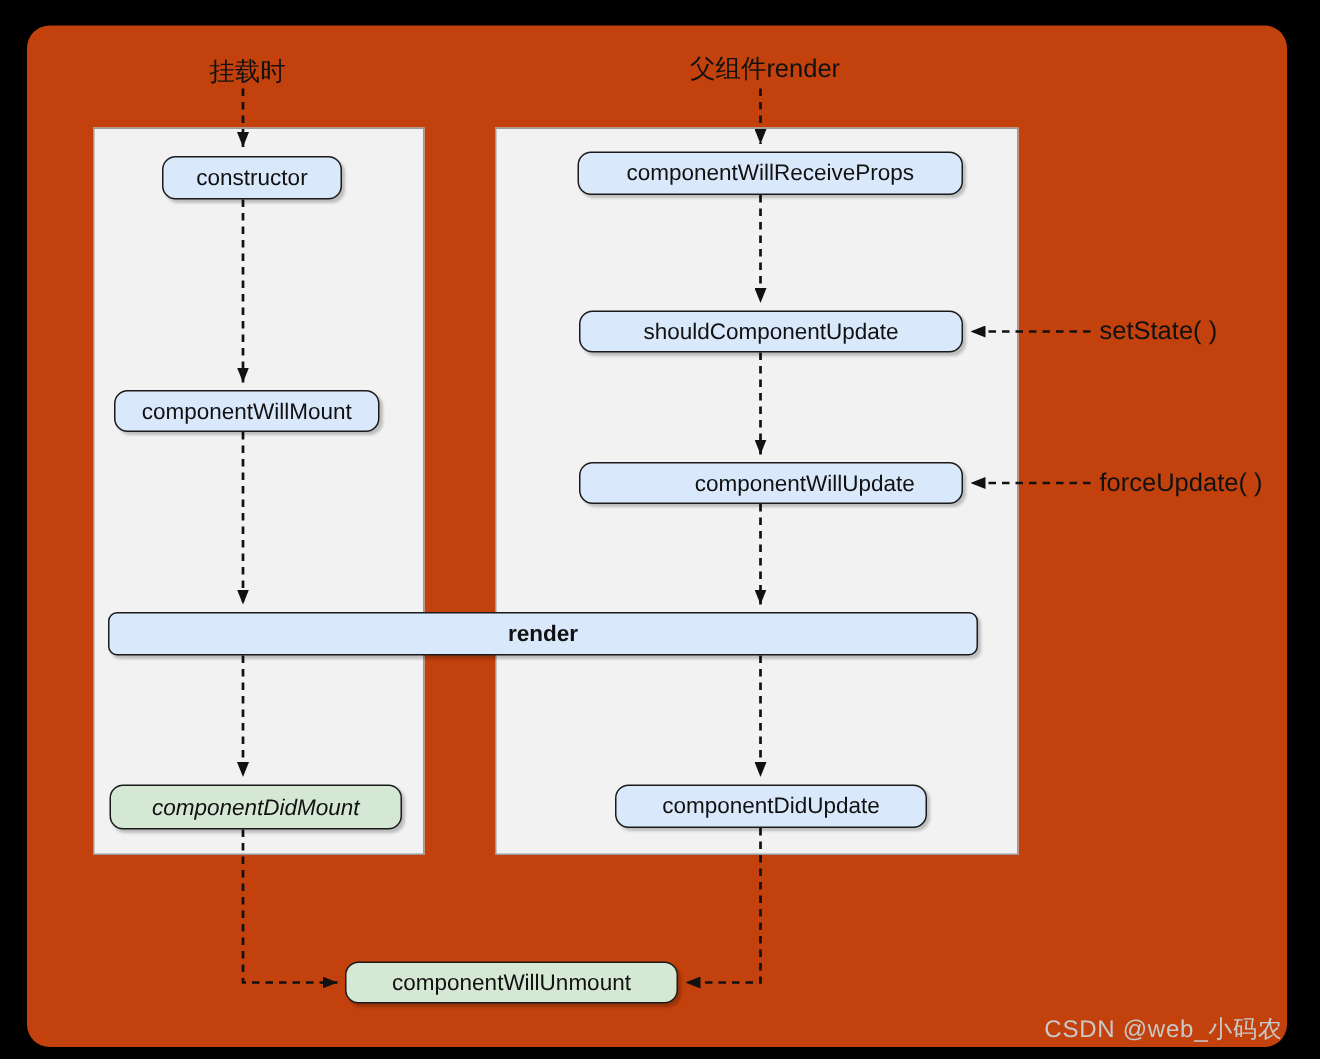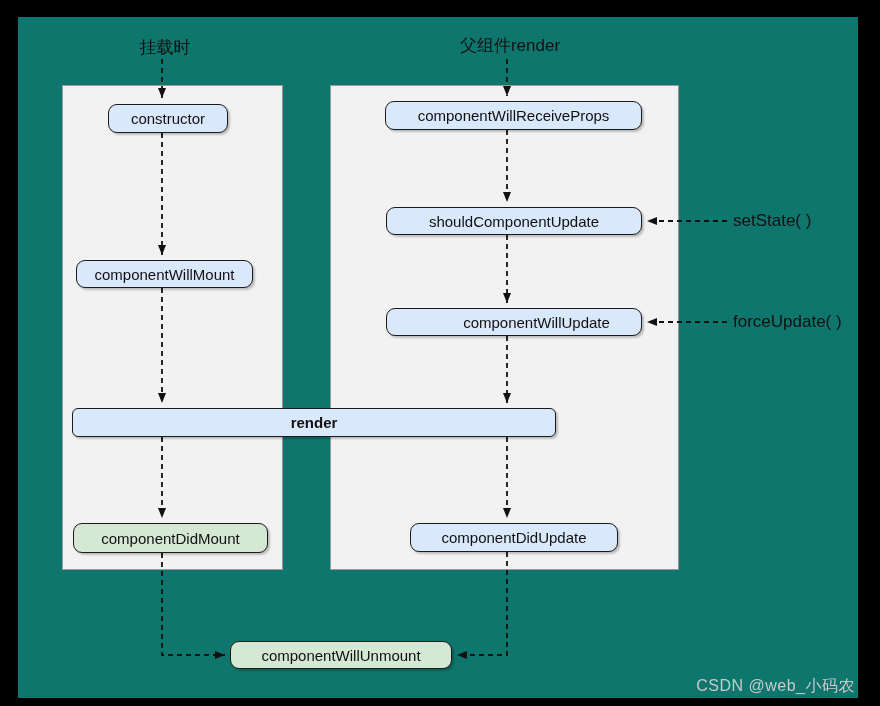--- a/index.html
+++ b/index.html
@@ -1,41 +1,41 @@
 <!DOCTYPE html>
 <html style="--blue-fill: #dae8fc; --green-fill: #d5e8d4; --panel-fill: #f2f2f2; --panel-border: #9a9a9a; --node-border: #1a1a1a; --arrow: #111111; --frame: #000000; --watermark-color: #c9c9c9;"><head>
 <meta charset="utf-8">
 <style>
   html,body{margin:0;padding:0;background:#000;}
   #root{position:relative;width:880px;height:706px;background:#000;overflow:hidden;
         font-family:"Liberation Sans",sans-serif;}
-  #canvas{position:absolute;left:18px;top:17px;width:840px;height:681px;background:#0f766e;}
+  #canvas{position:absolute;left:18px;top:17px;width:840px;height:681px;background:#c2410c;border-radius:15px;}
 
   .panel{position:absolute;top:68px;height:485px;background:var(--panel-fill,#f2f2f2);
          border:1px solid var(--panel-border,#9a9a9a);box-sizing:border-box;z-index:1;}
   #panel-left{left:44px;width:221px;}
   #panel-right{left:312px;width:349px;}
 
   #arrow-layer{position:absolute;left:0;top:0;z-index:2;}
 
   .node{position:absolute;z-index:3;display:flex;align-items:center;justify-content:center;
         font-size:15px;color:#111;border:1px solid var(--node-border,#1a1a1a);
         border-radius:9px;box-sizing:border-box;background:#fff;
         box-shadow:2px 2px 2px rgba(0,0,0,0.22);white-space:nowrap;text-align:center;}
   .node.blue{background:var(--blue-fill,#dae8fc);}
   .node.green{background:var(--green-fill,#d5e8d4);}
 
   #node-constructor{left:90px;top:87px;width:120px;height:29px;}
   #node-cwm{left:58px;top:243px;width:177px;height:28px;}
-  #node-cdm{left:55px;top:506px;width:195px;height:30px;}
+  #node-cdm{left:55px;top:506px;width:195px;height:30px;font-style:italic;}
   #node-cwrp{left:367px;top:84px;width:257px;height:29px;}
   #node-scu{left:368px;top:190px;width:256px;height:28px;}
   #node-cwu{left:368px;top:291px;width:256px;height:28px;padding-left:45px;}
   #node-cdu{left:392px;top:506px;width:208px;height:29px;}
-  #node-render{left:54px;top:391px;width:484px;height:29px;font-weight:bold;border-radius:6px;}
+  #node-render{left:54px;top:391px;width:580px;height:29px;font-weight:bold;border-radius:6px;}
   #node-cwum{left:212px;top:624px;width:222px;height:28px;}
 
   .heading{position:absolute;z-index:3;font-size:17px;color:#111;text-align:center;line-height:22px;}
   #heading-mount{left:67px;top:20px;width:160px;}
   #heading-parent{left:412px;top:18px;width:160px;}
 
   .annotation{position:absolute;z-index:3;font-size:17px;color:#111;line-height:22px;white-space:nowrap;}
   #anno-setstate{left:715px;top:193px;}
   #anno-forceupdate{left:715px;top:294px;}
 

